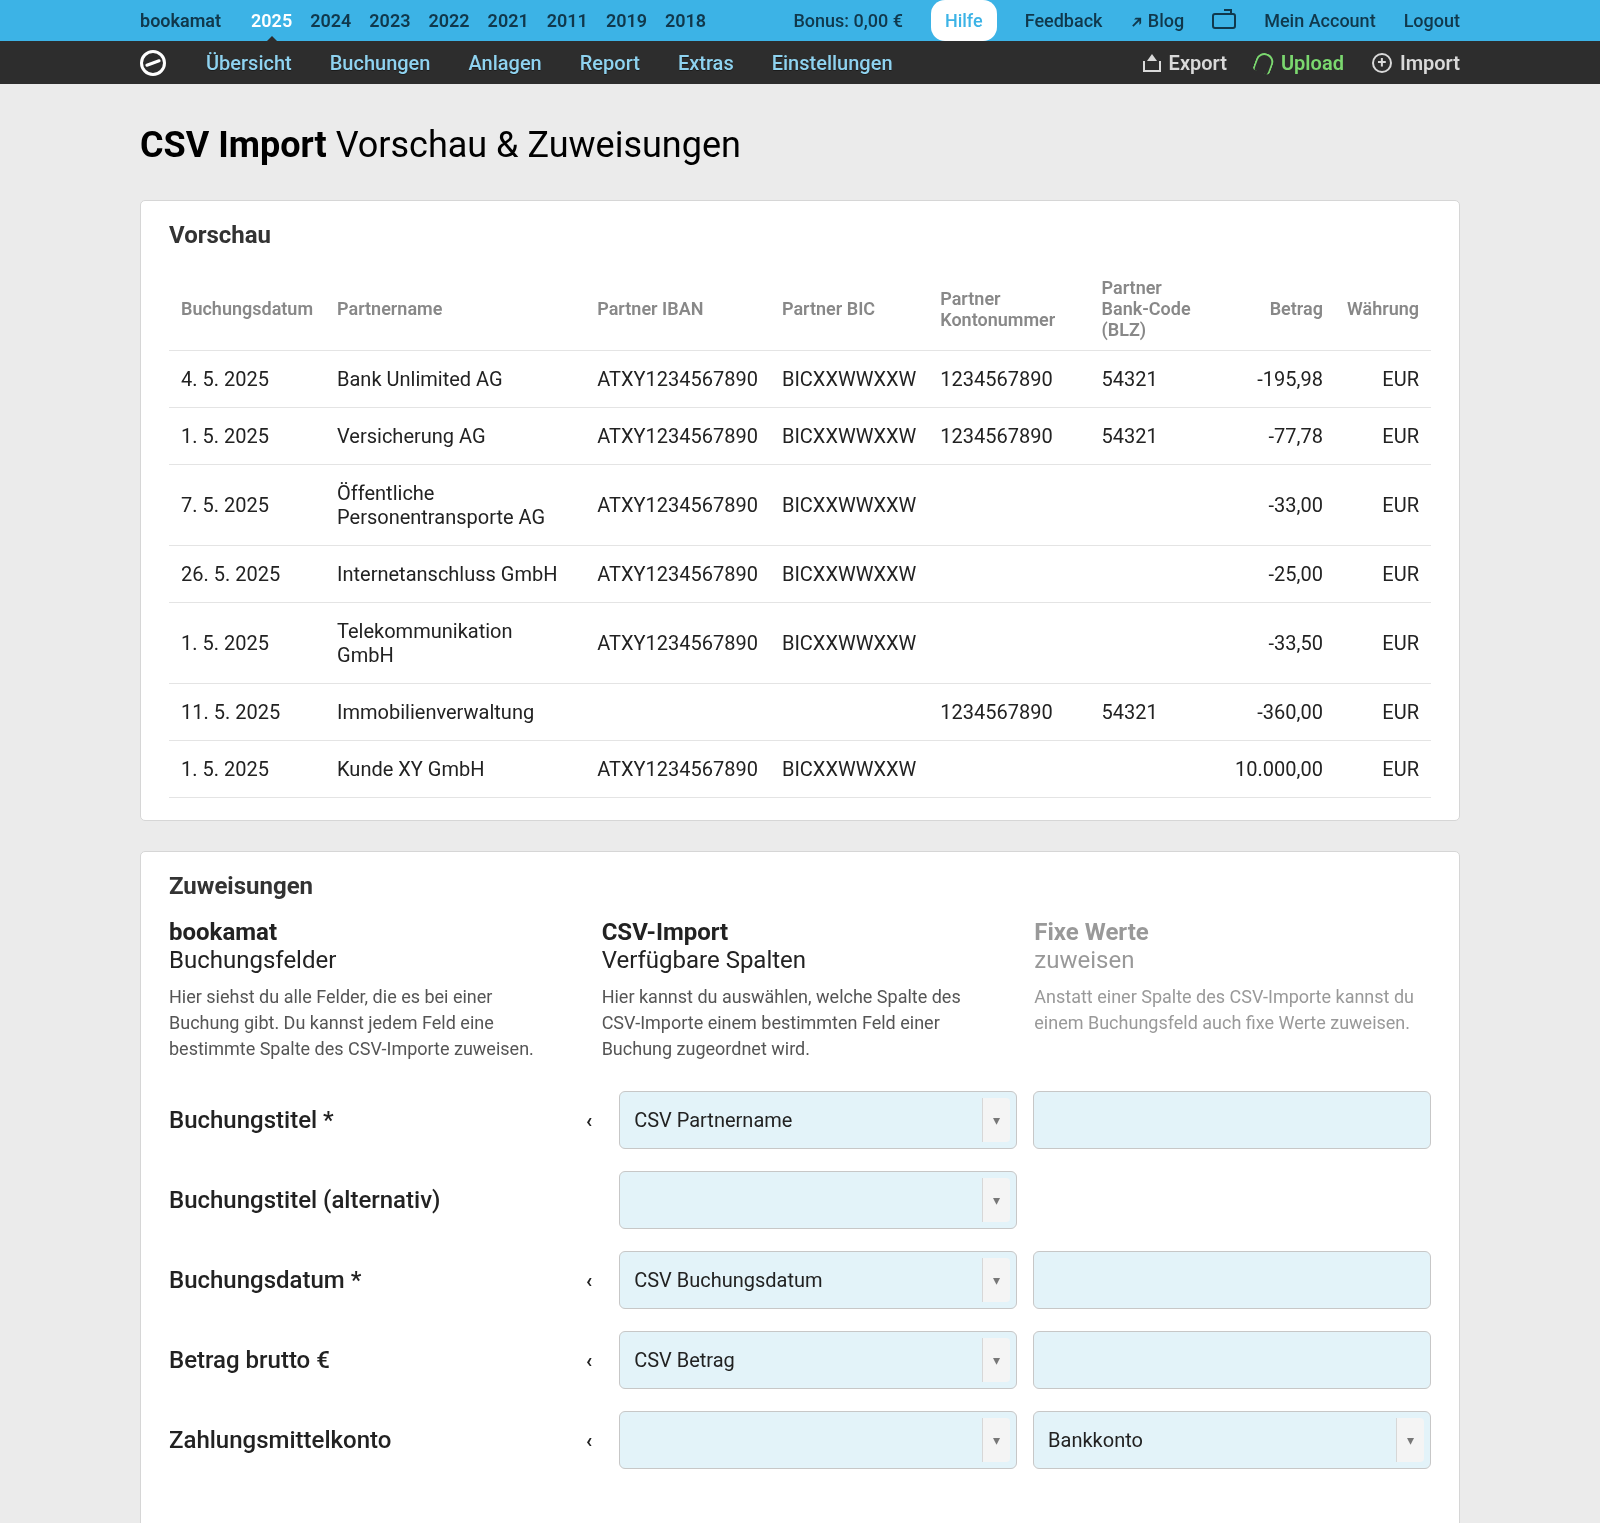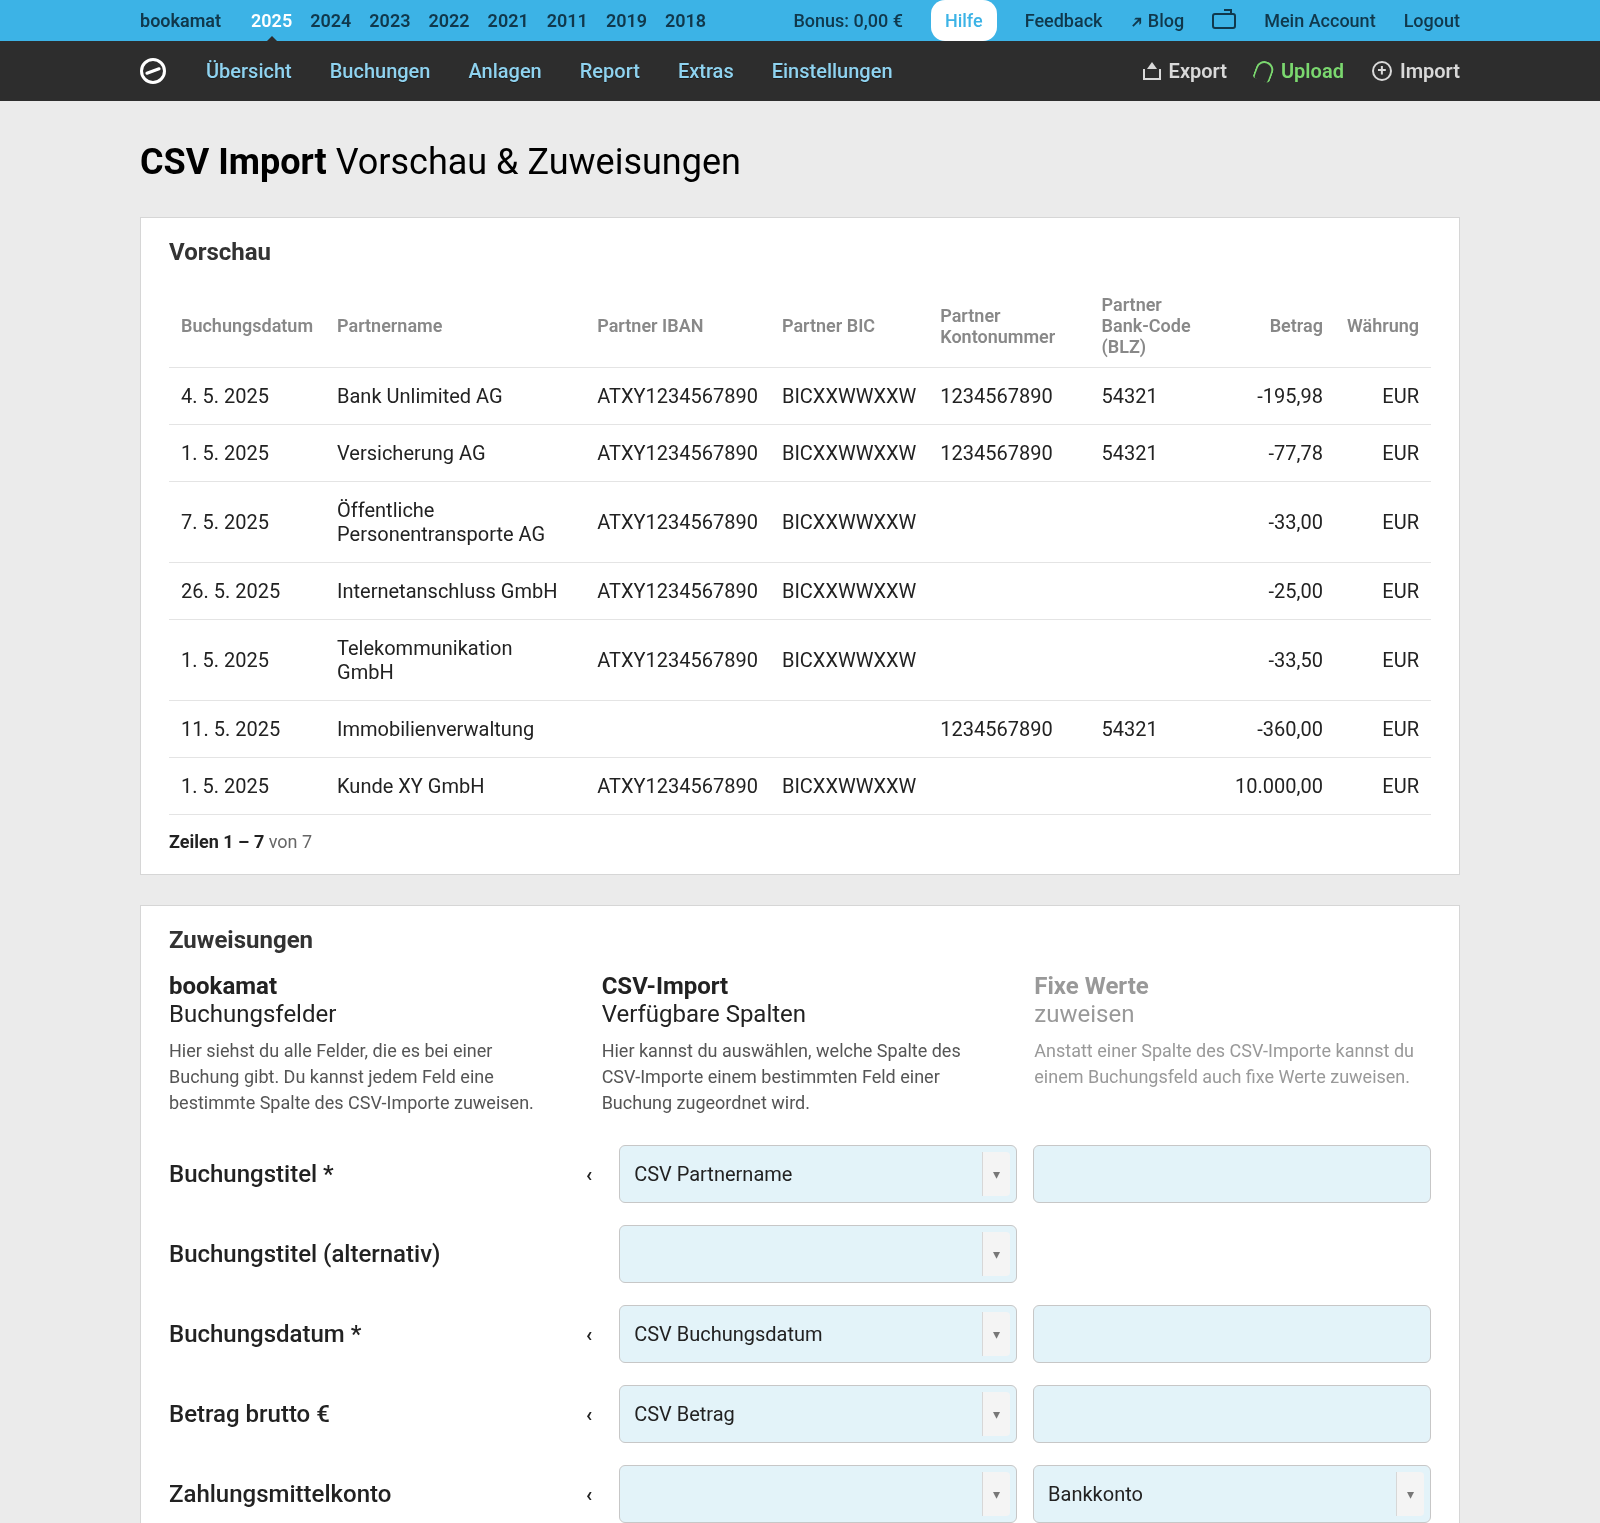--- a/index.html
+++ b/index.html
@@ -9,38 +9,38 @@
 .topbar .years { display: flex; gap: 18px; }
 .topbar .years span { color: #10384c; cursor: pointer; font-weight:600; }
 .topbar .years span.active { color: #fff; position: relative; }
 .topbar .years span.active::after { content:""; position:absolute; bottom:-13px; left:50%; transform:translateX(-50%); width:0; height:0; border-left:8px solid transparent; border-right:8px solid transparent; border-bottom:8px solid #2d2d2d; }
 .topbar .right { margin-left:auto; display:flex; align-items:center; gap:28px; }
 .topbar .right span, .topbar .right a { color:#10384c; text-decoration:none; font-weight:500; cursor:pointer; }
 .pill { background:#fff; color:#3cb3e6 !important; border-radius:14px; padding:10px 14px; font-weight:600; }
 .kbicon { width:24px; height:16px; border:2px solid #10384c; border-radius:3px; position:relative; display:inline-block; }
 .kbicon::before { content:""; position:absolute; top:-6px; right:2px; width:6px; height:4px; border-right:2px solid #10384c; border-top:2px solid #10384c; }
 
-.navbar { background: #2d2d2d; height: 60px; display:flex; align-items:center; padding:0 140px; font-size:20px; }
+.navbar { background: #2d2d2d; height: 43px; display:flex; align-items:center; padding:0 140px; font-size:20px; }
 .navbar .logo { width:26px; height:26px; border-radius:50%; border:3px solid #fff; position:relative; margin-right:40px; }
 .navbar .logo::after { content:""; position:absolute; top:50%; left:10%; right:10%; height:3px; background:#fff; transform:translateY(-50%) rotate(-20deg); border-radius:2px; }
 .navbar .menu { display:flex; gap:38px; }
 .navbar .menu a { color:#8fd3f0; text-decoration:none; font-weight:500; text-shadow:0 1px 0 rgba(0,0,0,.4); }
 .navbar .nav-right { margin-left:auto; display:flex; align-items:center; gap:28px; }
 .navbar .nav-right a { color:#d9d9d9; text-decoration:none; font-weight:600; display:flex; align-items:center; gap:8px; }
 .navbar .nav-right a.upload { color:#7bd86f; }
 .icon-circle { width:20px; height:20px; border:2px solid currentColor; border-radius:50%; display:inline-flex; align-items:center; justify-content:center; font-size:16px; line-height:1; }
 .icon-export { width:18px; height:18px; display:inline-block; position:relative; }
 .icon-export::before { content:""; position:absolute; bottom:0; left:0; right:0; height:9px; border:2px solid currentColor; border-top:none; }
 .icon-export::after { content:""; position:absolute; top:0; left:50%; transform:translateX(-50%); width:0; height:0; border-left:5px solid transparent; border-right:5px solid transparent; border-bottom:7px solid currentColor; }
 .icon-clip { width:18px; height:20px; border:2px solid currentColor; border-radius:10px 10px 4px 4px; border-bottom:none; position:relative; transform:rotate(20deg); display:inline-block; }
 
 .container { max-width:1320px; margin:0 auto; padding:40px 0 80px; }
 h1 { font-size:36px; font-weight:400; color:#000000; margin-bottom:34px; }
 h1 b { font-weight:700; }
-.panel { background:#fff; border:1px solid #d6d6d6; border-radius:0; margin-bottom:30px; overflow:hidden; }
+.panel { background:#fff; border:1px solid #d6d6d6; border-radius:5px; margin-bottom:30px; overflow:hidden; }
 .panel-head { font-size:24px; font-weight:700; padding:20px 28px 18px; }
 .panel-body { padding:0 28px 22px; }
 
 table { width:100%; border-collapse:collapse; font-size:20px; }
 th { text-align:left; font-weight:600; color:#888; font-size:18px; padding:10px 12px; }
 th.rgt, td.rgt { text-align:right; }
 td { padding:16px 12px; border-top:1px solid #e4e4e4; vertical-align:middle; color:#222; }
 tbody tr:last-child td { border-bottom:1px solid #e4e4e4; }
 .rowinfo { font-size:18px; color:#666; padding-top:16px; }
 .rowinfo b { color:#222; }
@@ -199,21 +199,20 @@
               <td>Kunde XY GmbH</td>
               <td>ATXY1234567890</td>
               <td>BICXXWWXXW</td>
               <td></td>
               <td></td>
               <td class="rgt">10.000,00</td>
               <td class="rgt">EUR</td>
             </tr>
           </tbody>
       </table>
-      <div class="rowinfo"><b>Zeilen 1 – 7</b> <span>von 7</span></div>
     </div>
   </div>
 
   <div class="panel">
     <div class="panel-head">Zuweisungen</div>
     <div class="zw-grid">
       <div class="zw-col">
         <h3><b>bookamat</b><br><span>Buchungsfelder</span></h3>
         <p>Hier siehst du alle Felder, die es bei einer Buchung gibt. Du kannst jedem Feld eine bestimmte Spalte des CSV-Importe zuweisen.</p>
       </div>

